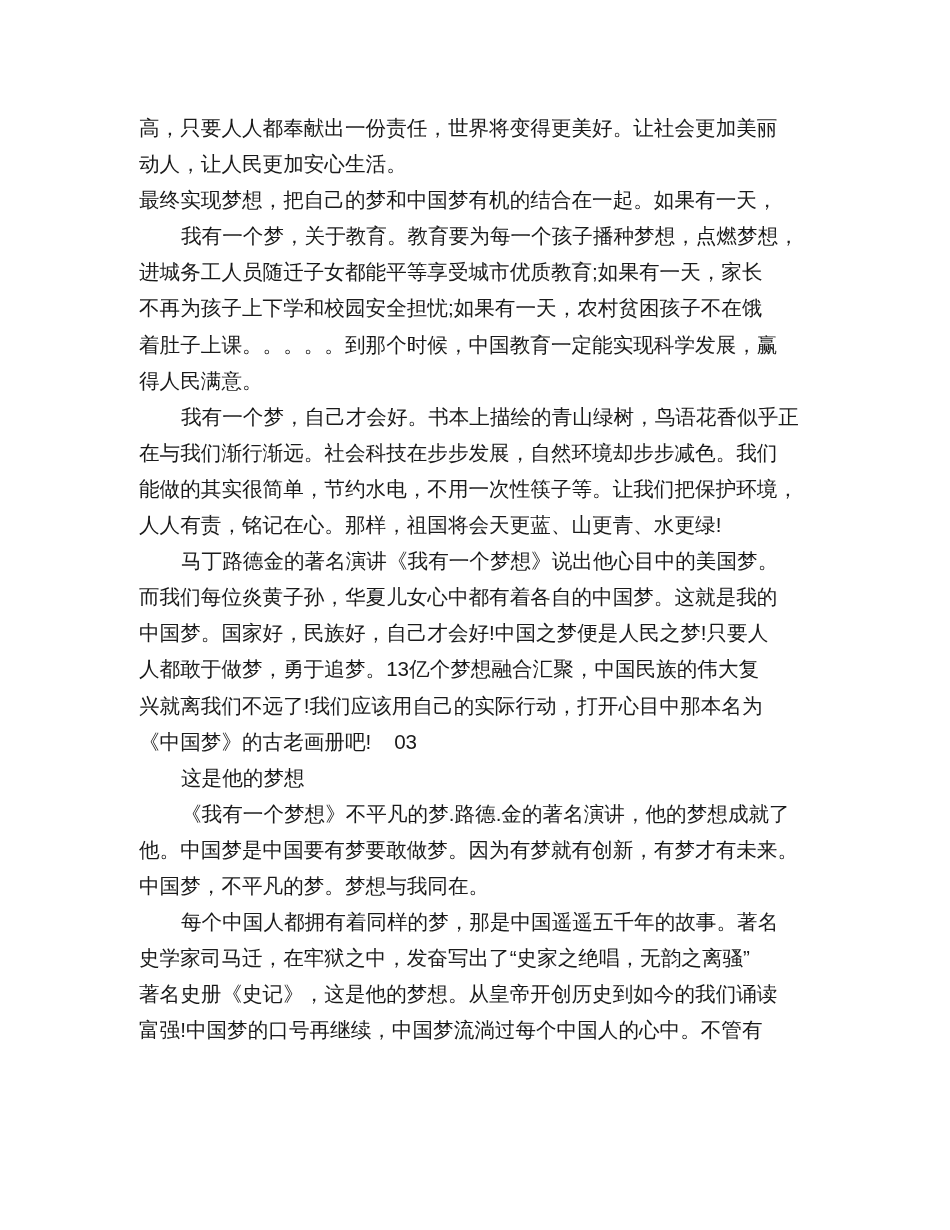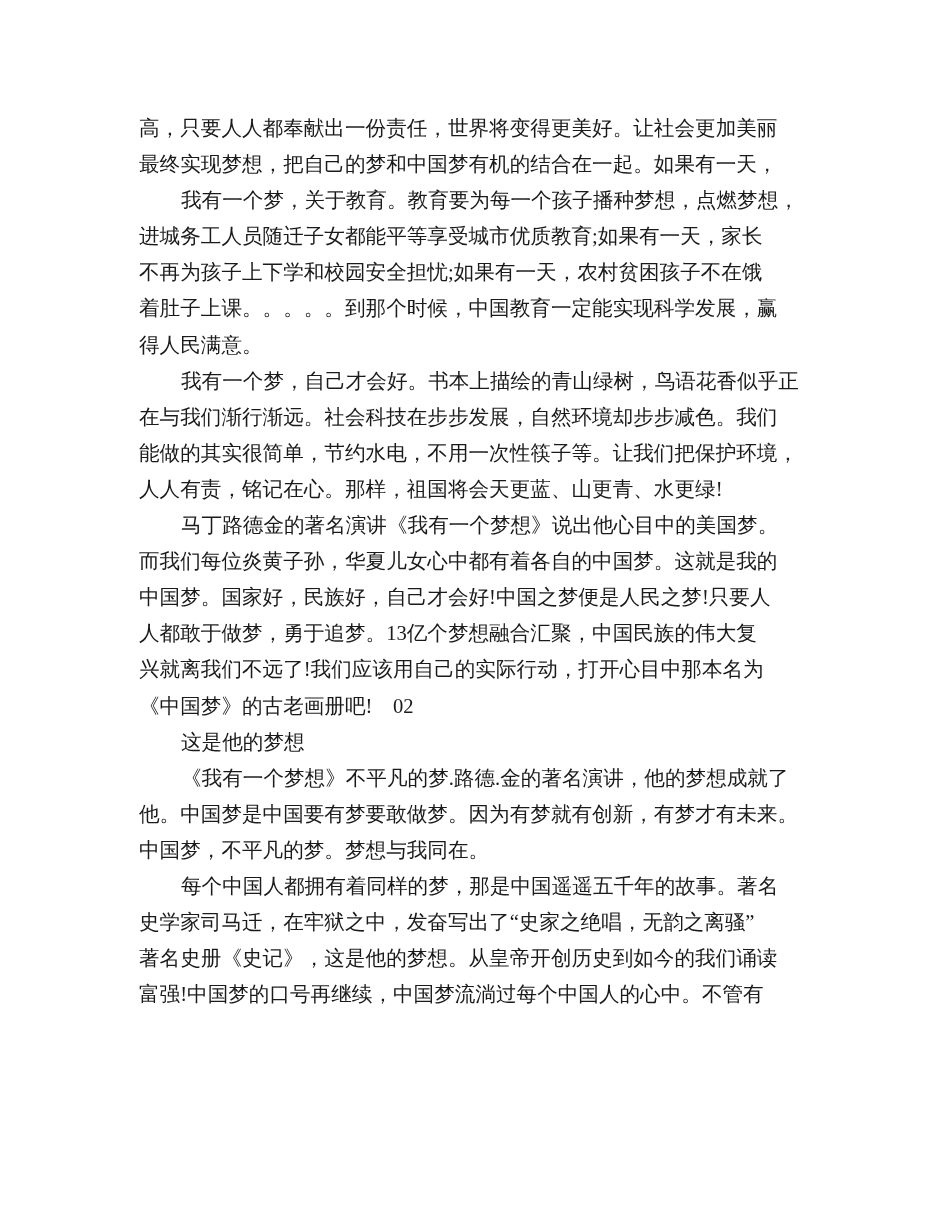--- a/index.html
+++ b/index.html
@@ -11,55 +11,56 @@
     width: 950px;
     height: 1230px;
     position: relative;
     overflow: hidden;
   }
   .page {
     position: absolute;
     left: 139px;
     top: 110px;
     width: 680px;
-    font-family: Liberation Serif, serif;
+    font-family: Liberation Sans, sans-serif;
     font-size: 20.6px;
     line-height: 36.1px;
     color: #1a1a1a;
   }
   .line {
     display: block;
     white-space: pre;
     height: 36.1px;
   }
   .indent {
     padding-left: 42px;
   }
 </style>
 </head>
 <body>
 
 <div class="page">
   <span class="line">高，只要人人都奉献出一份责任，世界将变得更美好。让社会更加美丽</span>
+  <span class="line">动人，让人民更加安心生活。</span>
   <span class="line">最终实现梦想，把自己的梦和中国梦有机的结合在一起。如果有一天，</span>
   <span class="line indent">我有一个梦，关于教育。教育要为每一个孩子播种梦想，点燃梦想，</span>
   <span class="line">进城务工人员随迁子女都能平等享受城市优质教育;如果有一天，家长</span>
   <span class="line">不再为孩子上下学和校园安全担忧;如果有一天，农村贫困孩子不在饿</span>
   <span class="line">着肚子上课。。。。。到那个时候，中国教育一定能实现科学发展，赢</span>
   <span class="line">得人民满意。</span>
   <span class="line indent">我有一个梦，自己才会好。书本上描绘的青山绿树，鸟语花香似乎正</span>
   <span class="line">在与我们渐行渐远。社会科技在步步发展，自然环境却步步减色。我们</span>
   <span class="line">能做的其实很简单，节约水电，不用一次性筷子等。让我们把保护环境，</span>
   <span class="line">人人有责，铭记在心。那样，祖国将会天更蓝、山更青、水更绿!</span>
   <span class="line indent">马丁路德金的著名演讲《我有一个梦想》说出他心目中的美国梦。</span>
   <span class="line">而我们每位炎黄子孙，华夏儿女心中都有着各自的中国梦。这就是我的</span>
   <span class="line">中国梦。国家好，民族好，自己才会好!中国之梦便是人民之梦!只要人</span>
   <span class="line">人都敢于做梦，勇于追梦。13亿个梦想融合汇聚，中国民族的伟大复</span>
   <span class="line">兴就离我们不远了!我们应该用自己的实际行动，打开心目中那本名为</span>
-  <span class="line">《中国梦》的古老画册吧!    02</span>
+  <span class="line">《中国梦》的古老画册吧!    03</span>
   <span class="line indent">这是他的梦想</span>
   <span class="line indent">《我有一个梦想》不平凡的梦.路德.金的著名演讲，他的梦想成就了</span>
   <span class="line">他。中国梦是中国要有梦要敢做梦。因为有梦就有创新，有梦才有未来。</span>
   <span class="line">中国梦，不平凡的梦。梦想与我同在。</span>
   <span class="line indent">每个中国人都拥有着同样的梦，那是中国遥遥五千年的故事。著名</span>
   <span class="line">史学家司马迁，在牢狱之中，发奋写出了“史家之绝唱，无韵之离骚”</span>
   <span class="line">著名史册《史记》，这是他的梦想。从皇帝开创历史到如今的我们诵读</span>
   <span class="line">富强!中国梦的口号再继续，中国梦流淌过每个中国人的心中。不管有</span>
 </div>
 

